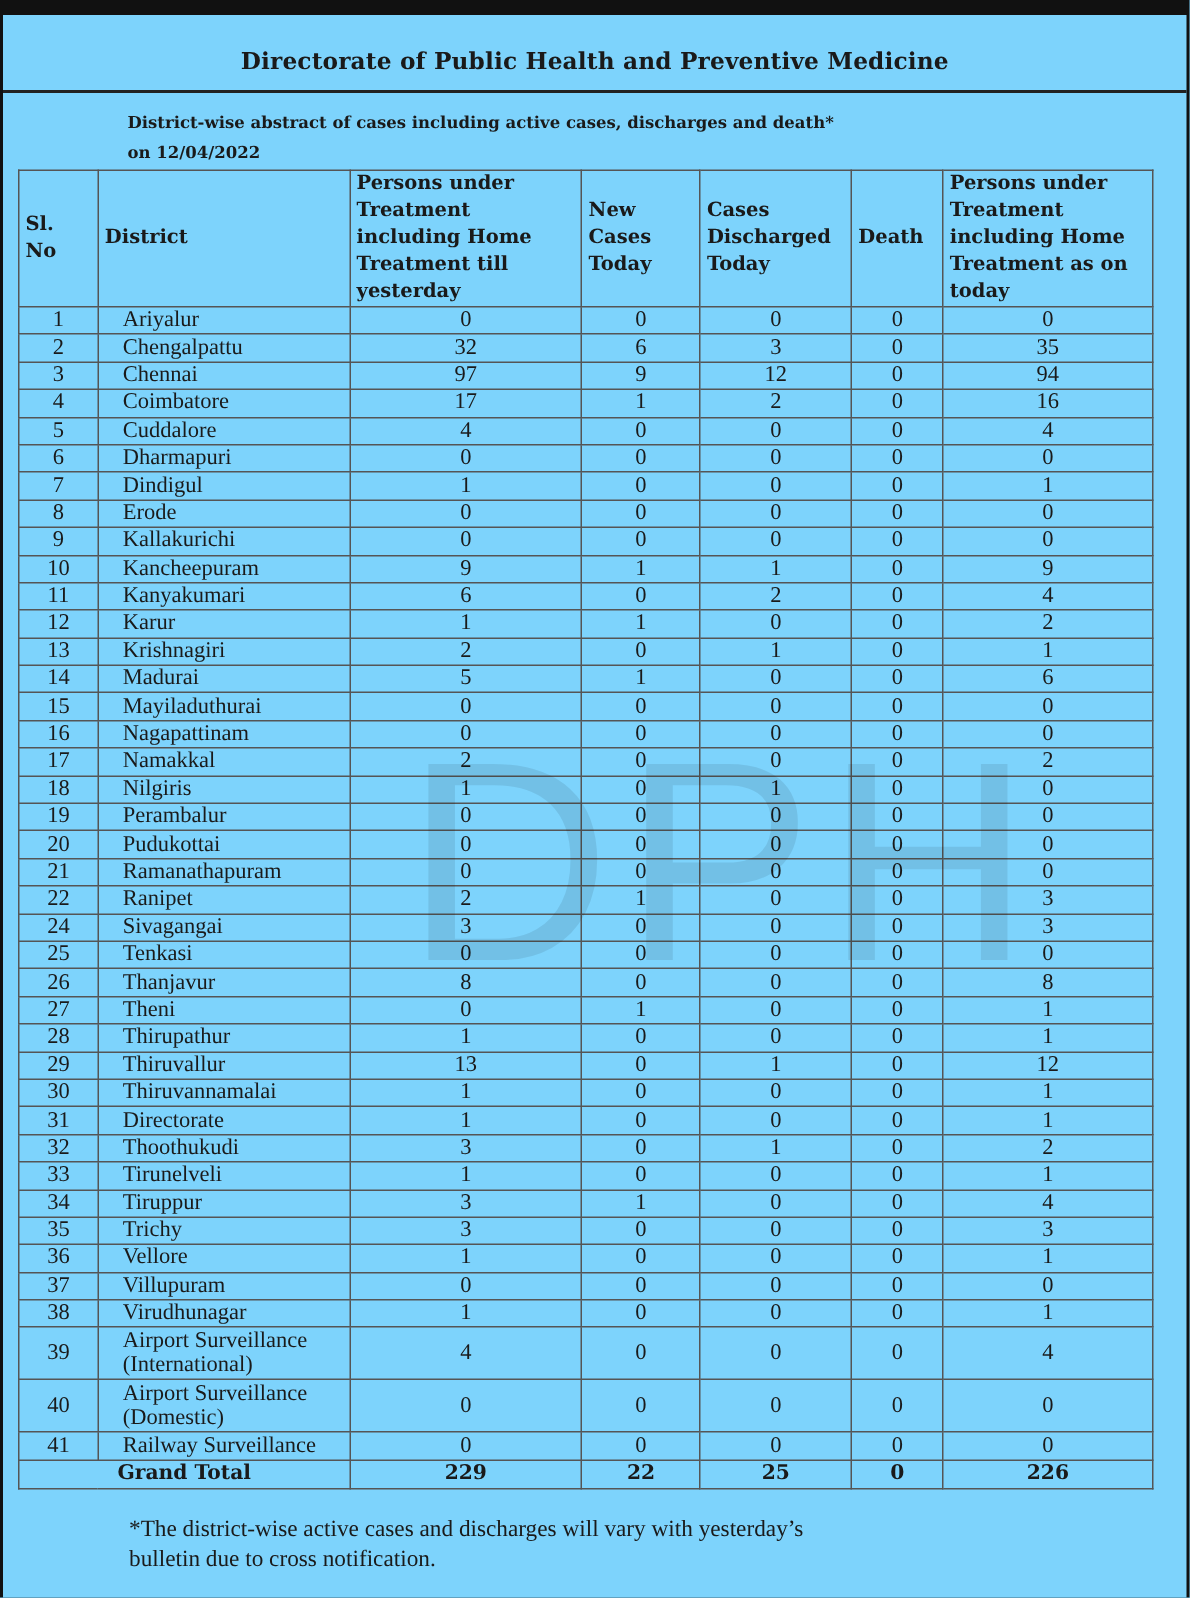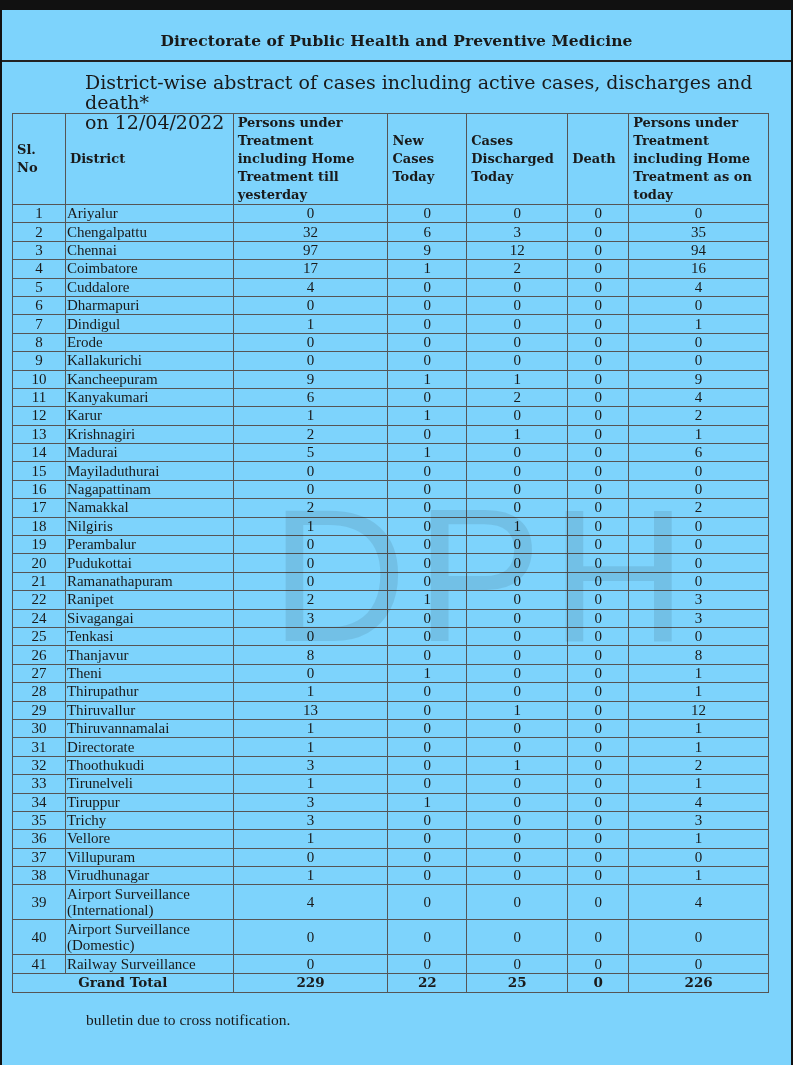--- a/index.html
+++ b/index.html
@@ -12,38 +12,38 @@
     background: #7dd3fc;
   }
   .header-title {
     position: absolute; left: 0; right: 0; top: 21px; text-align: center;
     font-weight: bold; font-size: 15.5px; letter-spacing: 0.1px;
   }
   .header-rule {
     position: absolute; left: 0; right: 0; top: 50px; height: 2px; background: #222;
   }
   .subtitle {
-    position: absolute; left: 83px; top: 62px; font-weight: normal; font-size: 19px; line-height: 20px;
+    position: absolute; left: 83px; top: 62px; font-weight: bold; font-size: 11px; line-height: 20px;
   }
   .watermark {
     position: absolute; left: 232px; top: 470px; font-family: "Liberation Sans", sans-serif;
     font-size: 190px; color: rgba(0,0,0,0.085); letter-spacing: 8px; line-height: 1;
     pointer-events: none; z-index: 2; margin-left: 36px;
   }
   table.grid {
     position: absolute; left: 10px; top: 103px; width: 757px; border-collapse: collapse;
     font-family: "Liberation Serif", serif; font-size: 15px; z-index: 1;
   }
   table.grid th, table.grid td { border: 1px solid #555; padding: 0 4px; }
   table.grid th {
     font-family: "DejaVu Serif", serif; font-weight: bold; font-size: 13px; line-height: 18px;
     text-align: left; vertical-align: middle; height: 88px;
   }
   table.grid td { height: 17.4px; line-height: 17px; text-align: center; }
-  table.grid td.dist { text-align: left; padding-left: 1px; }
+  table.grid td.dist { text-align: left; padding-left: 16px; }
   table.grid td.tall { height: 34px; line-height: 16px; }
   table.grid tr.total td {
     font-family: "DejaVu Serif", serif; font-weight: bold; font-size: 13.5px; height: 18px;
   }
   col.c1 { width: 53px; } col.c2 { width: 168px; } col.c3 { width: 155px; }
   col.c4 { width: 79px; } col.c5 { width: 101px; } col.c6 { width: 61px; } col.c7 { width: 140px; }
   .footnote {
     position: absolute; left: 84px; top: 1000px; font-family: "Liberation Serif", serif;
     font-size: 15.5px; line-height: 20px; width: 640px;
   }
@@ -451,15 +451,16 @@
         <td>25</td>
         <td>0</td>
         <td>226</td>
       </tr>
     </tfoot>
   </table>
 
   <div class="watermark">DPH</div>
 
   <div class="footnote">
+    <div>*The district-wise active cases and discharges will vary with yesterday’s</div>
     <div>bulletin due to cross notification.</div>
   </div>
 </div>
 
 </body></html>

